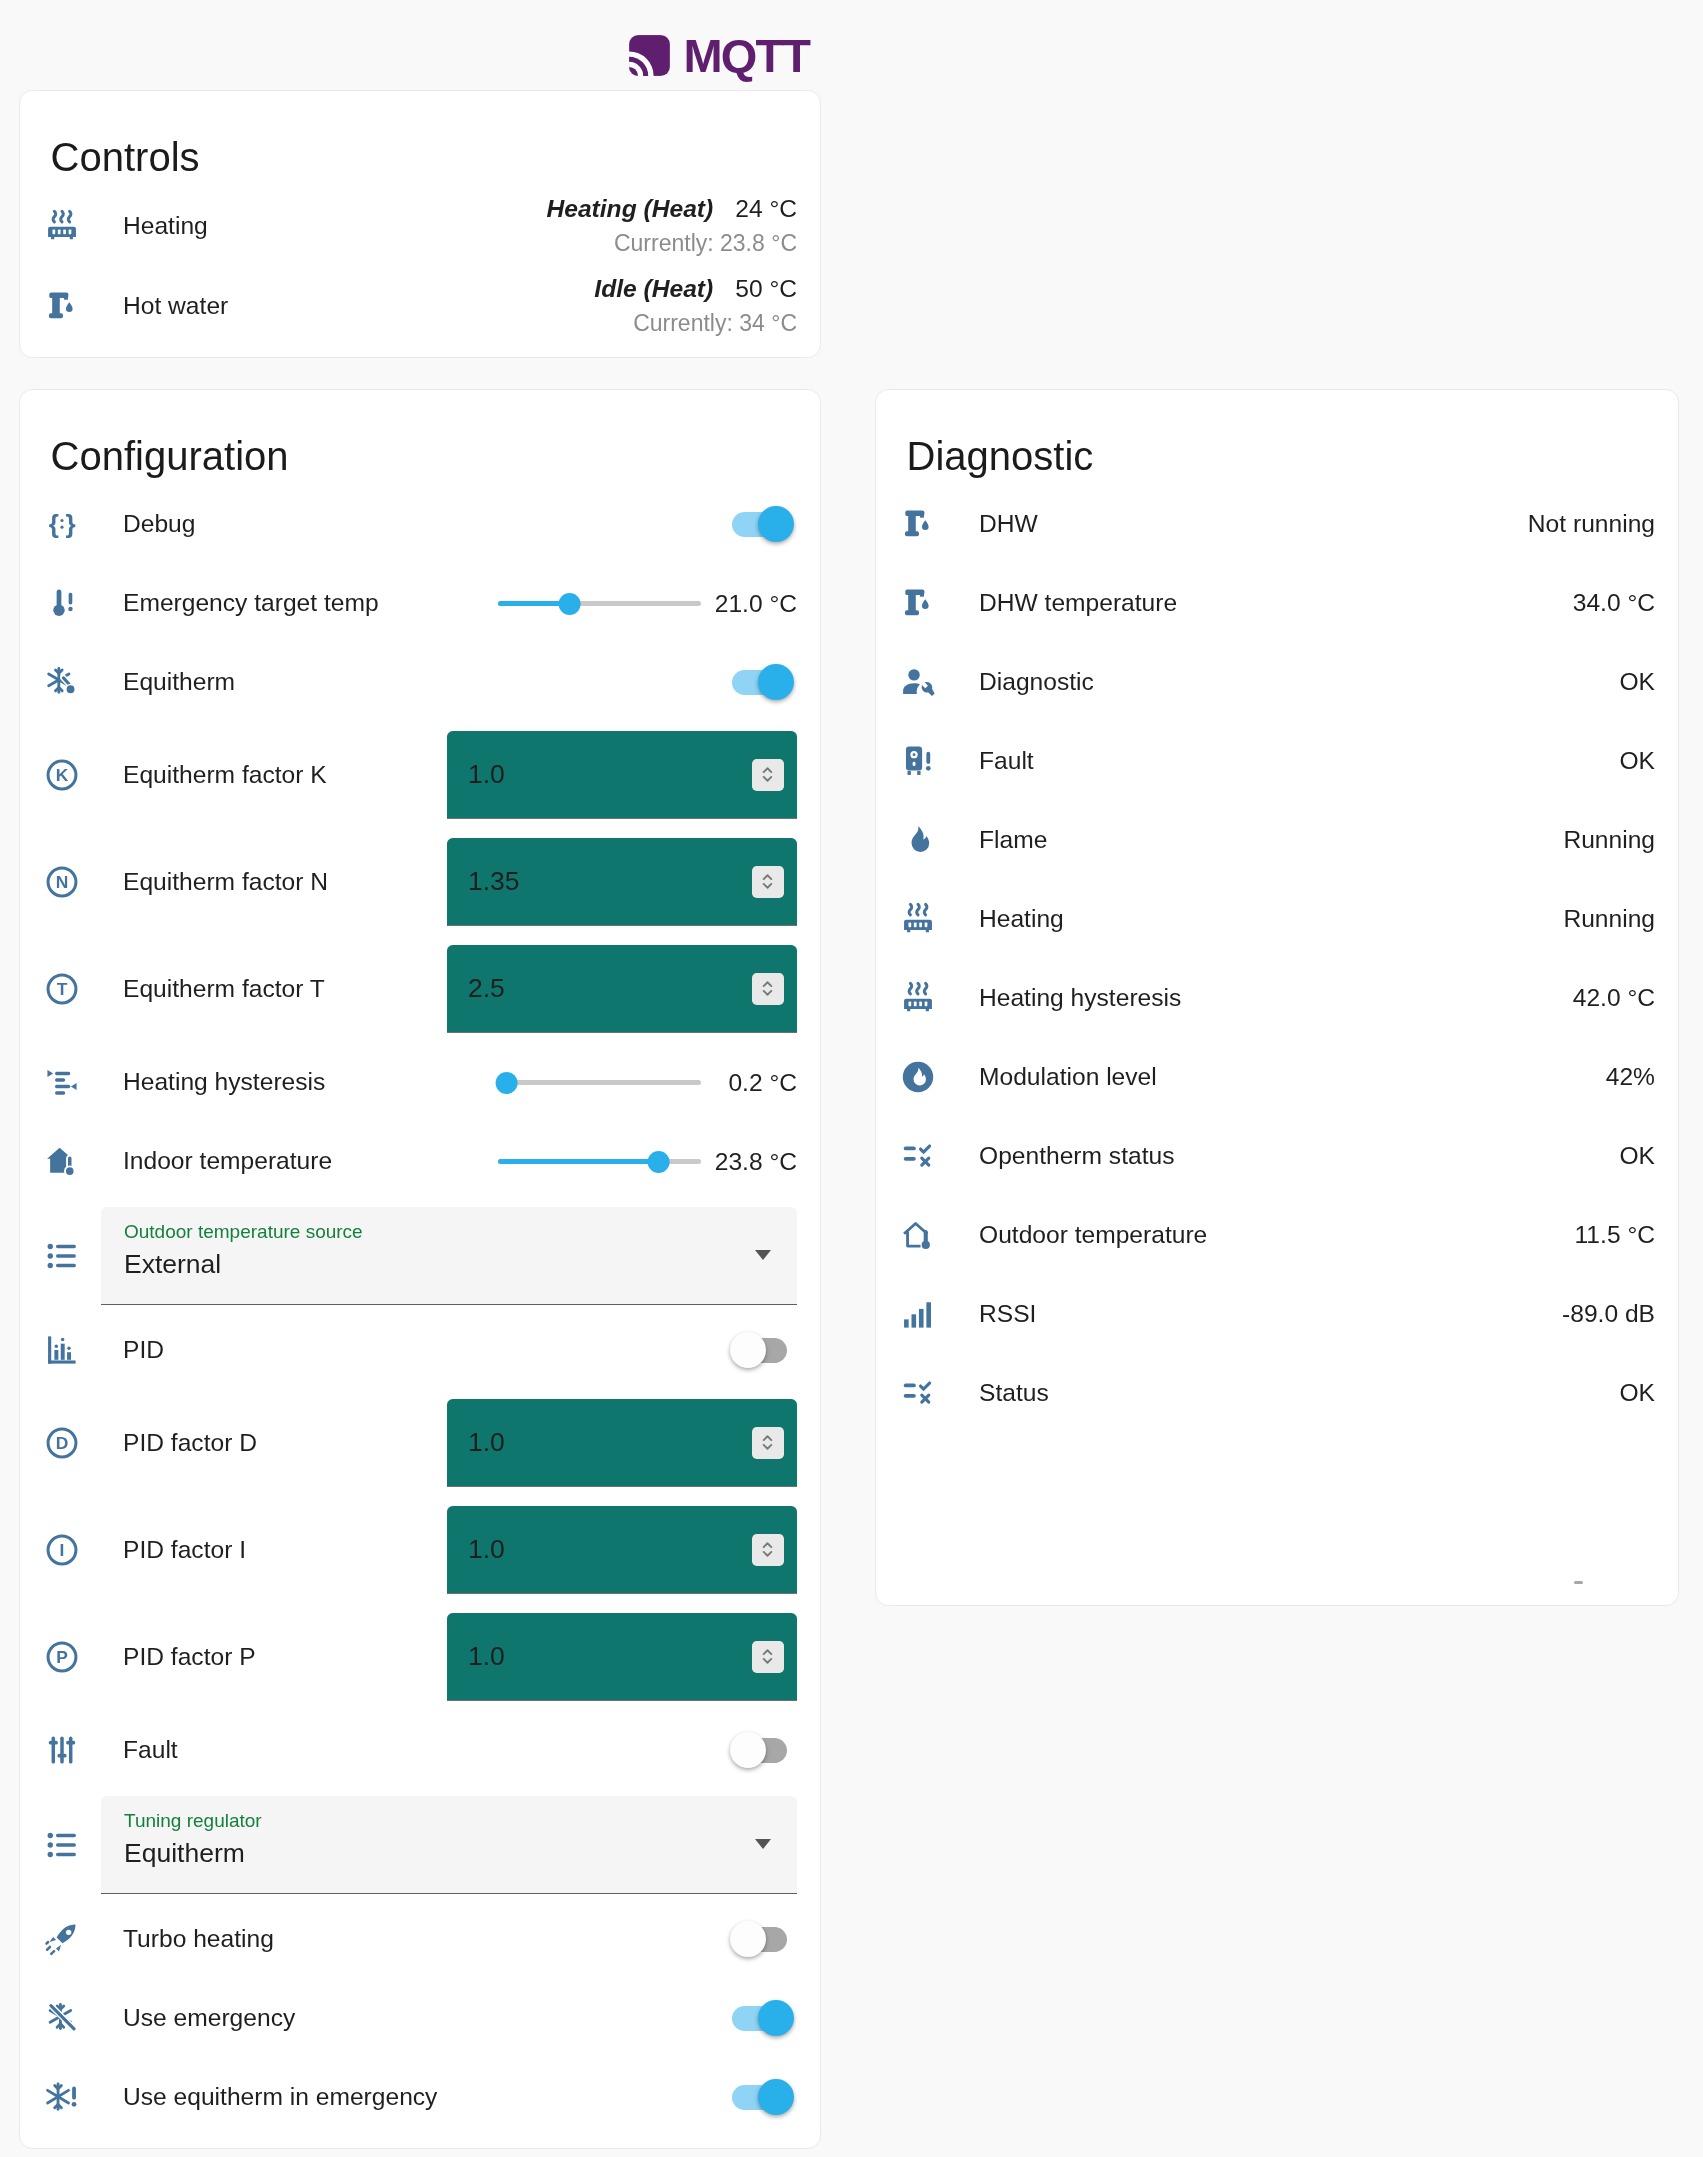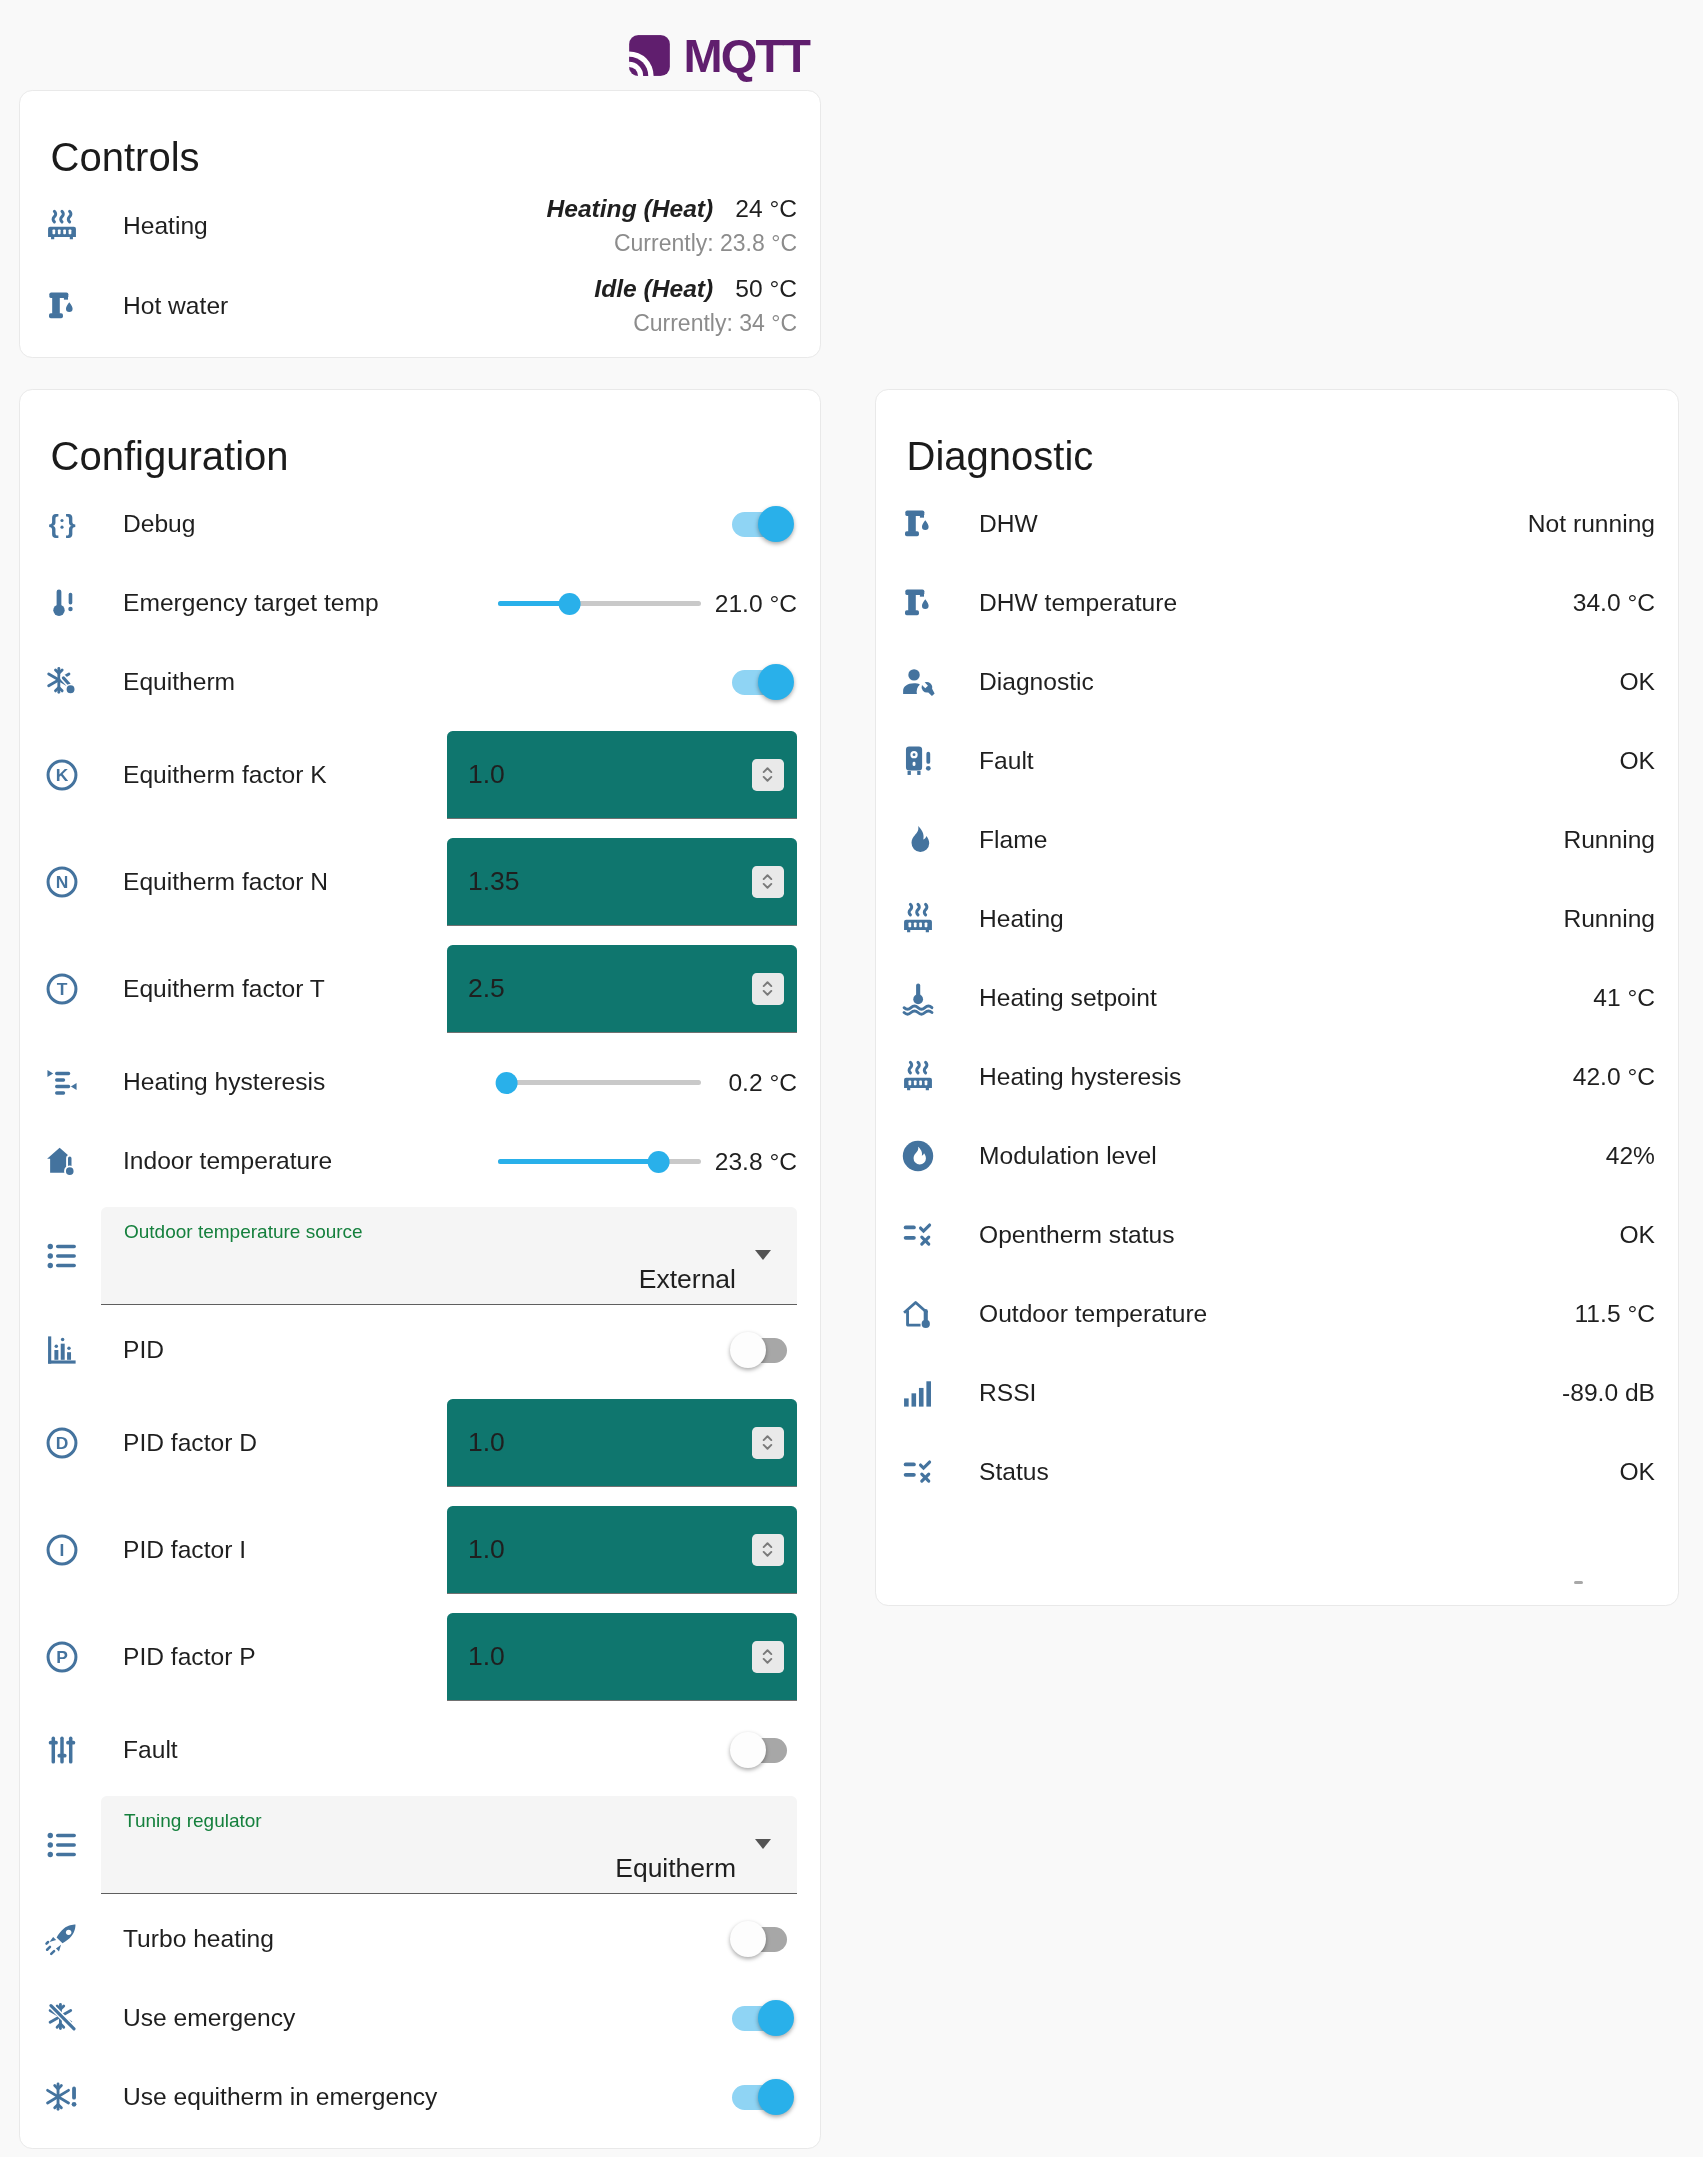--- a/index.html
+++ b/index.html
@@ -64,21 +64,21 @@
   .numvalue{flex:1;font-size:26.5px;color:#1f1f1f;}
   .stepper{width:32px;height:32px;background:#e9e9e9;border-radius:4.7px;
     display:flex;align-items:center;justify-content:center;cursor:pointer;}
   .stepper svg{width:23px;height:23px}
 
   
   .selectfield{flex:1;margin-left:20px;height:98px;background:#f5f5f5;border-radius:5.7px 5.7px 0 0;
     border-bottom:0.9px solid #5f5f5f;box-sizing:border-box;position:relative;
     padding:14px 61px 0 23px;cursor:pointer;}
   .sel-label{display:block;font-size:19px;color:#15803d;}
-  .sel-value{display:block;font-size:26.5px;color:#1f1f1f;margin-top:21px;text-align:right;}
+  .sel-value{display:block;font-size:26.5px;color:#1f1f1f;margin-top:6px;}
   .sel-arrow{position:absolute;right:25.6px;top:43px;width:0;height:0;
     border-left:8.5px solid transparent;border-right:8.5px solid transparent;border-top:10.4px solid #545454;}
 
   
   .cright{margin-left:auto;text-align:right;}
   .cstate{font-size:24.6px;color:#1f1f1f;}
   .cstate b{font-weight:bold;margin-right:22px;font-style:italic;}
   .csec{display:block;font-size:23px;color:#8c8c8c;margin-top:6.6px;}
 
   
@@ -696,29 +696,20 @@
   <div class="drow">
     <span class="icon">
         <svg viewBox="0 0 40 40" width="38" height="38">
           <use href="#i-radiator"></use>
         </svg>
       </span>
     <span class="label">Heating</span>
     <span class="dvalue">Running</span>
   </div>
 
-  <div class="drow">
-    <span class="icon">
-        <svg viewBox="0 0 40 40" width="38" height="38">
-          <use href="#i-thermowater"></use>
-        </svg>
-      </span>
-    <span class="label">Heating setpoint</span>
-    <span class="dvalue">41 °C</span>
-  </div>
 
   <div class="drow">
     <span class="icon">
         <svg viewBox="0 0 40 40" width="38" height="38">
           <use href="#i-radiator"></use>
         </svg>
       </span>
     <span class="label">Heating hysteresis</span>
     <span class="dvalue">42.0 °C</span>
   </div>

